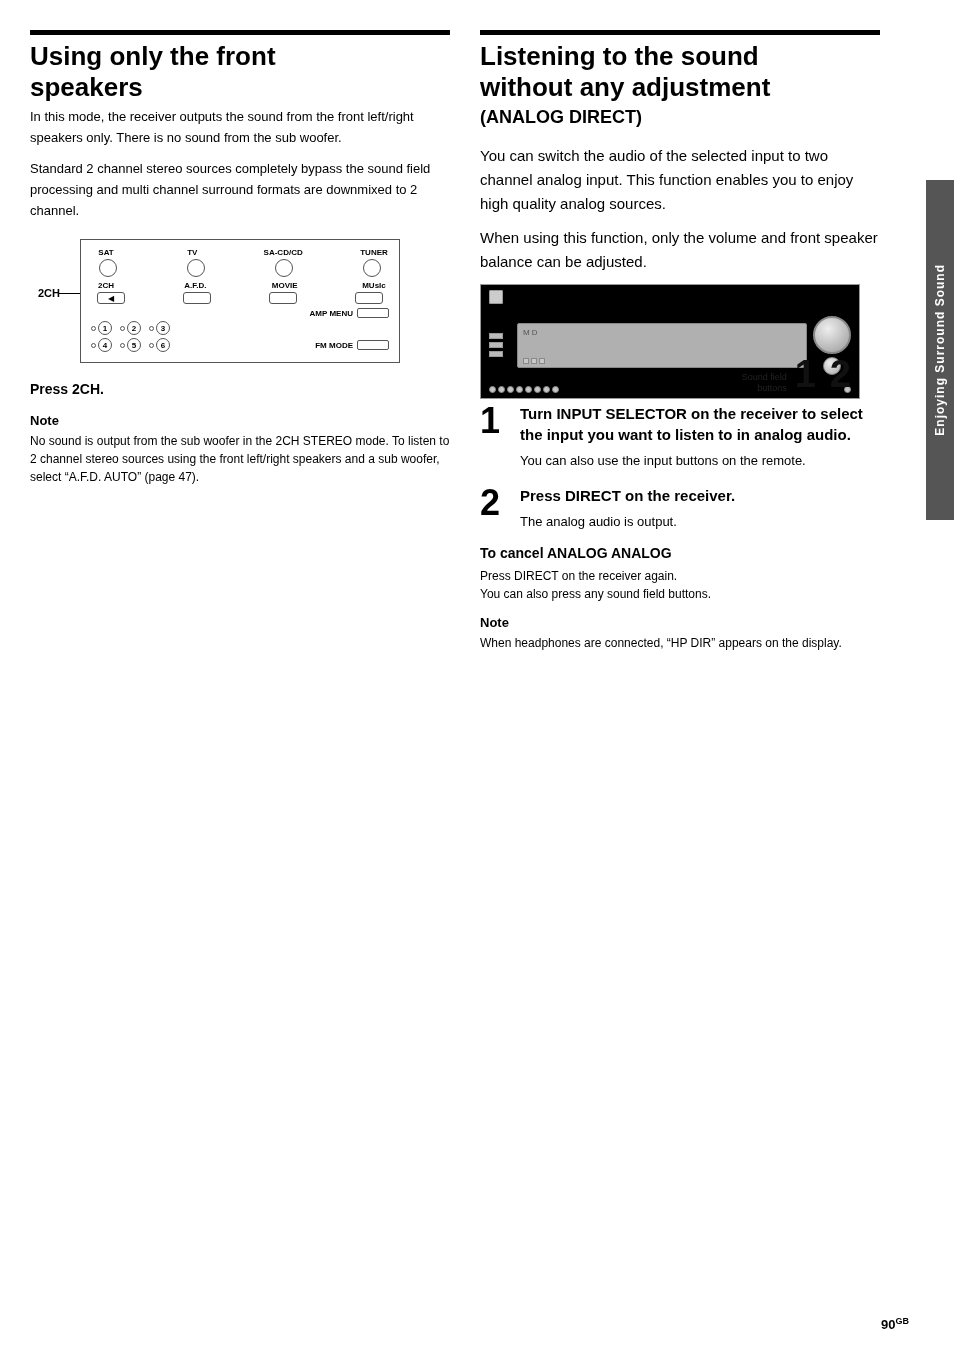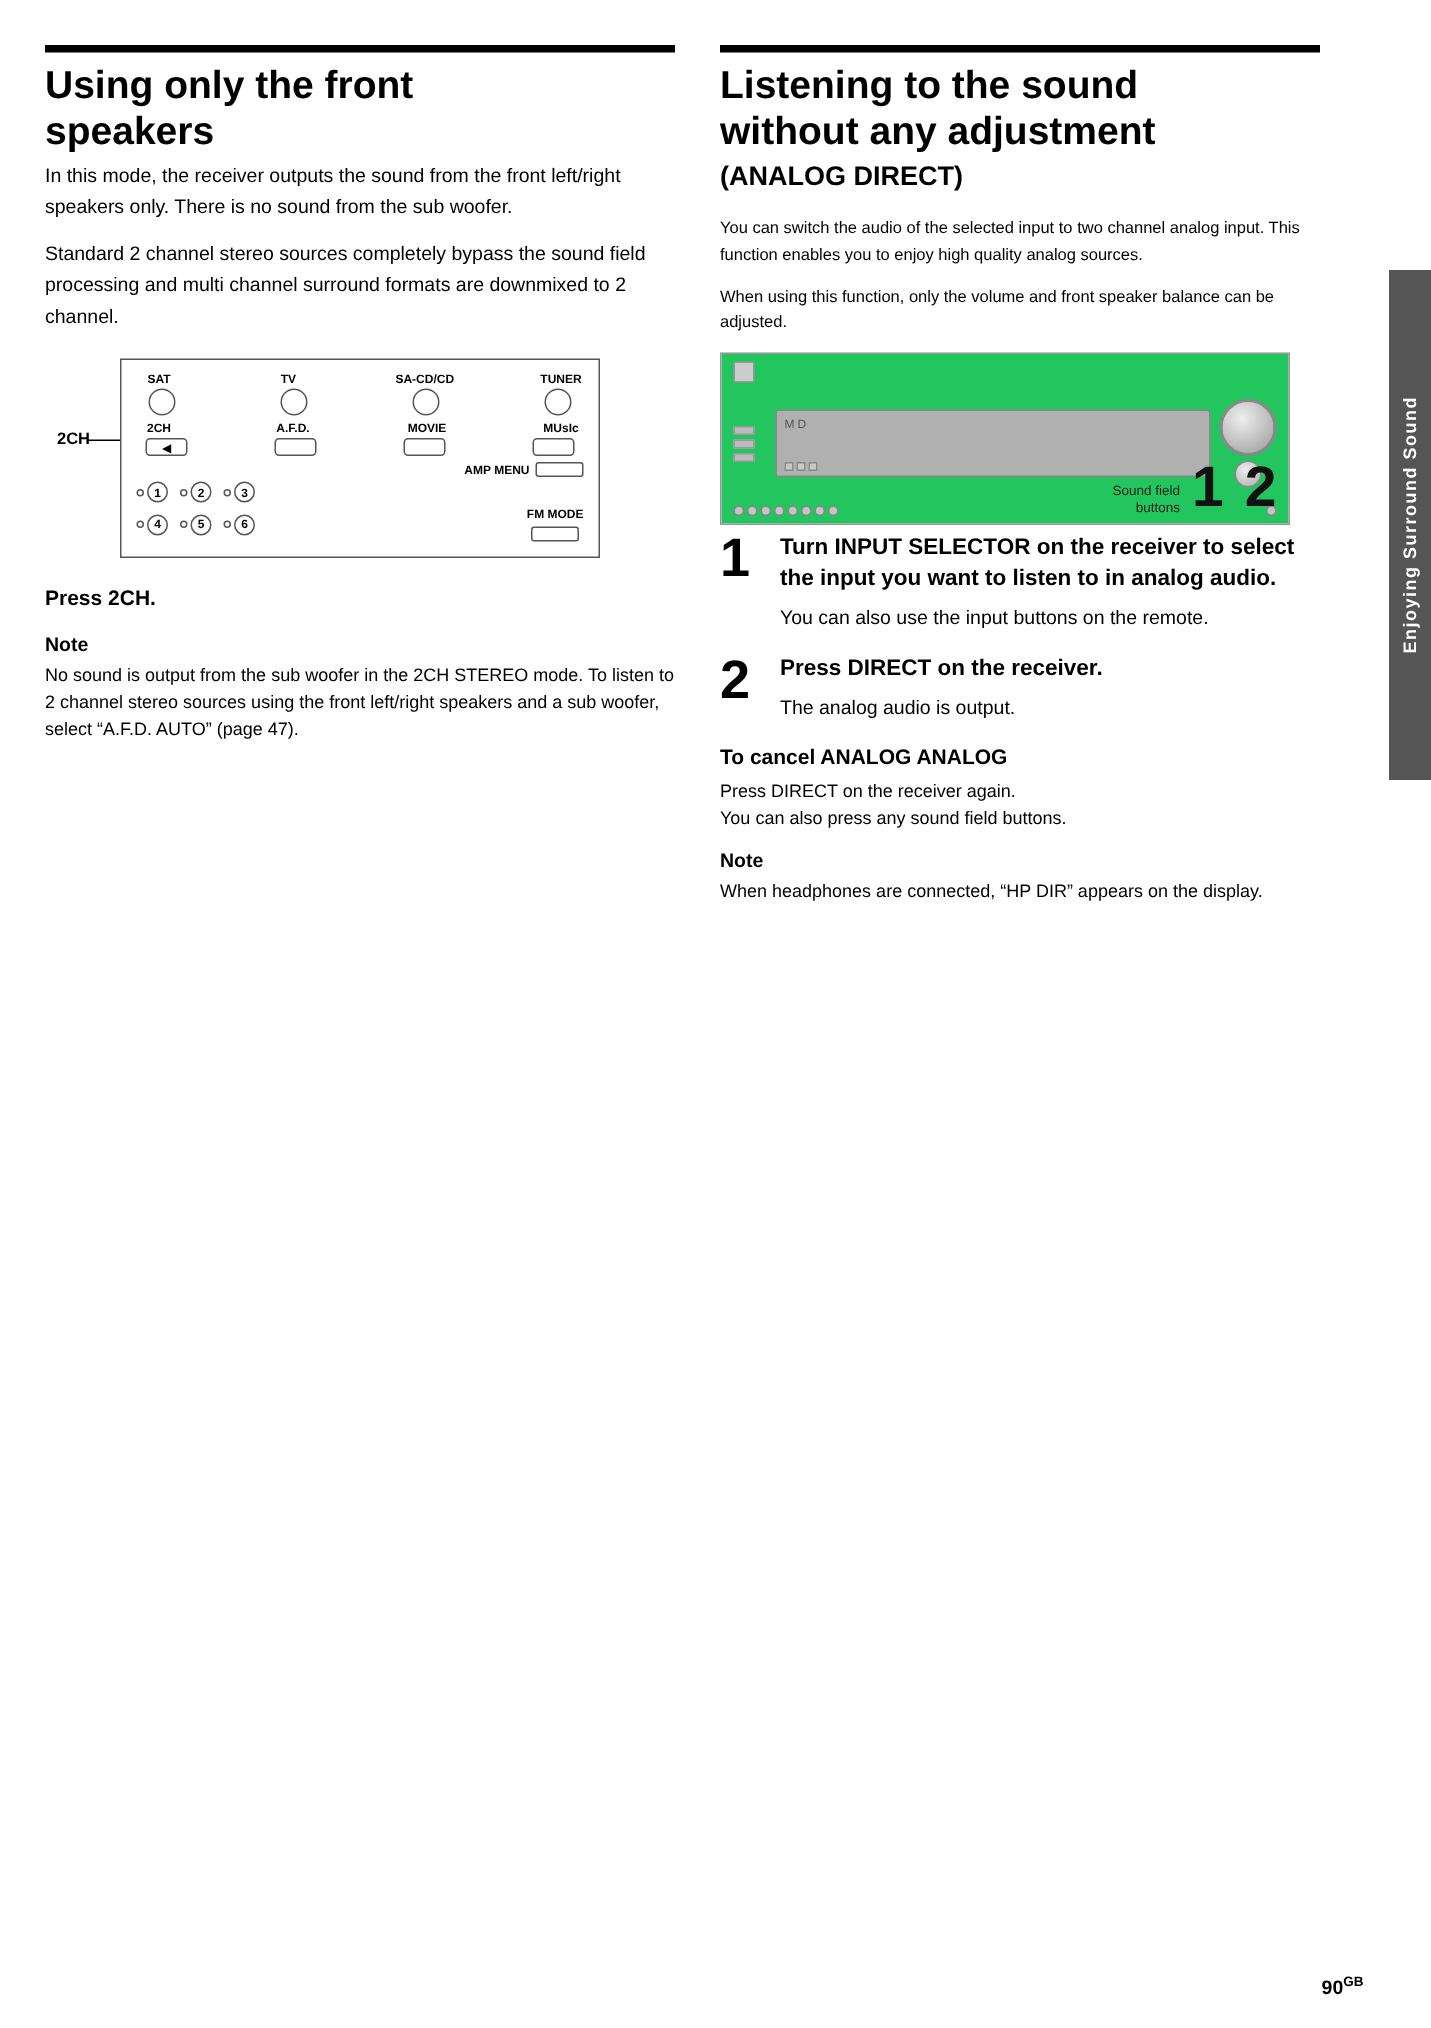--- a/index.html
+++ b/index.html
@@ -186,21 +186,21 @@
       margin-bottom: 4px;
     }
 
     .note-text {
       font-size: 12px;
       line-height: 1.5;
     }
 
     
     .right-body-text {
-      font-size: 11px;
+      font-size: 15px;
       line-height: 1.6;
       margin-bottom: 10px;
     }
 
     
     .step-container {
       display: flex;
       gap: 10px;
       margin-bottom: 14px;
       align-items: flex-start;
@@ -274,21 +274,21 @@
       height: 115px;
       margin: 10px 0 4px 0;
       position: relative;
       background: #ddd;
       overflow: hidden;
     }
 
     .recv-body {
       position: absolute;
       inset: 0;
-      background: #22c55e;
+      background: #000000;
       display: flex;
       flex-direction: column;
       padding: 5px 8px 5px 8px;
     }
 
     .recv-knob-big {
       width: 38px;
       height: 38px;
       border-radius: 50%;
       background: radial-gradient(circle at 38% 32%, #eee, #999);
@@ -407,21 +407,21 @@
               <div class="device-num-circle">4</div>
             </div>
             <div style="display:flex; align-items:center; gap:2px;">
               <span class="small-dot"></span>
               <div class="device-num-circle">5</div>
             </div>
             <div style="display:flex; align-items:center; gap:2px;">
               <span class="small-dot"></span>
               <div class="device-num-circle">6</div>
             </div>
-            <div style="margin-left:auto; display:flex; align-items:center; gap:4px;flex-direction:column;">
+            <div style="margin-left:auto; display:flex; align-items:center; gap:4px;">
               <span style="font-size:8px; font-weight:bold;">FM MODE</span>
               <div class="fm-mode-rect"></div>
             </div>
           </div>
         </div>
       </div>
 
       <p class="press-heading">Press 2CH.</p>
 
       <p class="note-heading">Note</p>

